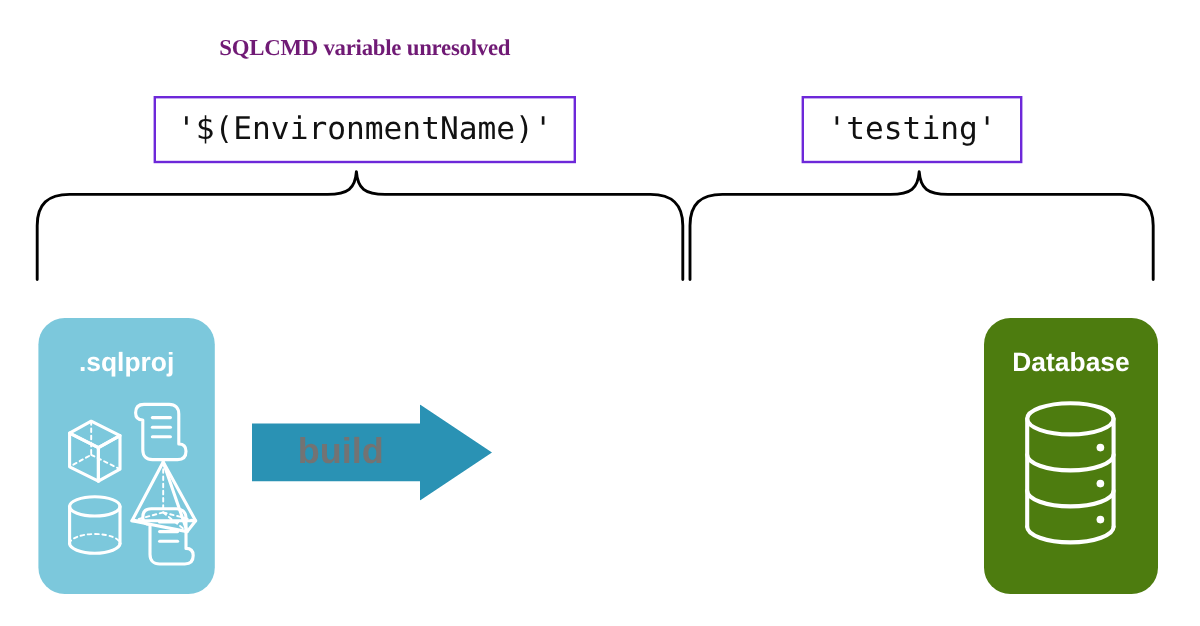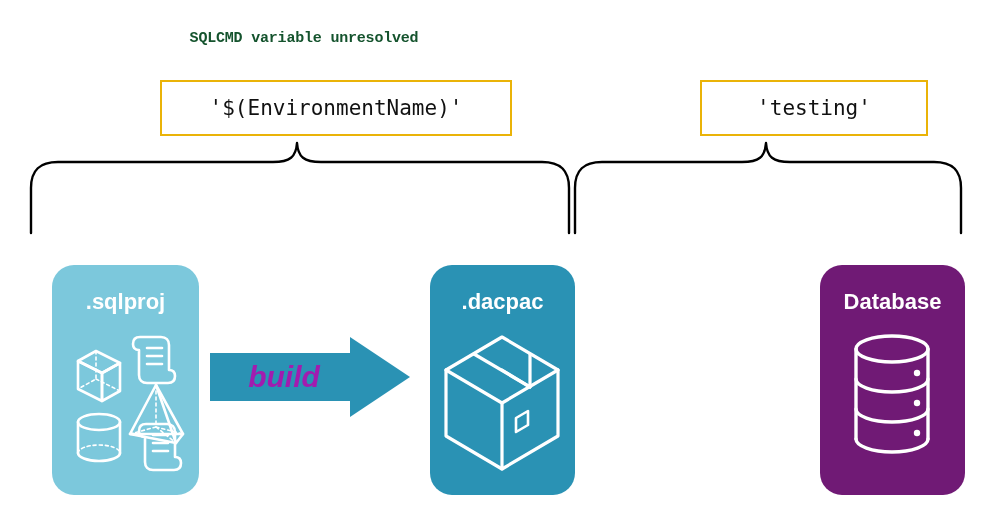--- a/index.html
+++ b/index.html
@@ -19,48 +19,47 @@
     position: absolute;
     inset: 0;
     width: 1000px;
     height: 522px;
   }
 
   
   .heading {
     position: absolute;
     text-align: center;
-    font-family: Liberation Mono, monospace;
+    font-family: Liberation Serif, serif;
     font-weight: bold;
-    font-size: 15px;
+    font-size: 19px;
     letter-spacing: -0.2px;
-    color: #14532d;
+    color: #701a75;
     white-space: nowrap;
     transform: translateX(-50%);
   }
   #heading-left  { left: 304px; top: 30px; }
   #heading-right { left: 766px; top: 30px; }
 
   
   .code-box {
     position: absolute;
-    border: 2px solid #eab308;
+    border: 2px solid #6d28d9;
     background: #ffffff;
     box-sizing: border-box;
     display: flex;
     align-items: center;
     justify-content: center;
     font-family: "DejaVu Sans Mono", "Liberation Mono", monospace;
-    font-size: 21px;
+    font-size: 26px;
     color: #111111;
     white-space: nowrap;
-    margin-left: 32px;
   }
   #code-box-left  { left: 128px; top: 80px; width: 352px; height: 56px; }
-  #code-box-right { left: 668px; top: 80px; width: 228px; height: 56px; }
+  #code-box-right { left: 668px; top: 80px; width: 184px; height: 56px; }
 
   
   .brace-svg {
     position: absolute;
     overflow: visible;
   }
   #brace-left  { left: 28px;  top: 140px; }
   #brace-right { left: 572px; top: 140px; }
 
   
@@ -81,44 +80,43 @@
     color: #ffffff;
     white-space: nowrap;
   }
   .artifact-art {
     position: absolute;
     left: 0;
     right: 0;
     top: 58px;
   }
 
-  #artifact-sqlproj  { left: 52px;  top: 265px; width: 147px; height: 230px; background: #7CC8DC; }
+  #artifact-sqlproj  { left: 32px;  top: 265px; width: 147px; height: 230px; background: #7CC8DC; }
   #artifact-dacpac   { left: 430px; top: 265px; width: 145px; height: 230px; background: #2A92B4; }
-  #artifact-database { left: 820px; top: 265px; width: 145px; height: 230px; background: #701a75; }
+  #artifact-database { left: 820px; top: 265px; width: 145px; height: 230px; background: #4d7c0f; }
 
   
   .arrow {
     position: absolute;
   }
   .arrow-label {
     position: absolute;
     top: 0;
     left: 0;
     width: 148px;
     height: 80px;
     display: flex;
     align-items: center;
     justify-content: center;
     font-family: "Liberation Sans", sans-serif;
     font-weight: bold;
     font-size: 30px;
-    color: #a21caf;
+    color: #737373;
     white-space: nowrap;
     pointer-events: none;
-    font-style: italic;
   }
   #arrow-build  { left: 210px; top: 337px; width: 200px; height: 80px; }
   #arrow-deploy { left: 605px; top: 337px; width: 200px; height: 80px; }
 </style>
 </head>
 <body>
 
 <div class="stage">
 
   <div class="heading" id="heading-left">SQLCMD variable unresolved</div>
@@ -216,39 +214,20 @@
                      C 123 104 120 101 115 101 Z"></path>
             <path d="M 101 112 L 116 112"></path>
             <path d="M 101 120 L 116 120"></path>
             <path d="M 101 128 L 116 128"></path>
           </g>
         </g>
       </svg>
     </div>
   </div>
 
-  <div class="artifact" id="artifact-dacpac">
-    <div class="artifact-label">.dacpac</div>
-    <div class="artifact-art">
-      <svg width="145" height="160" viewBox="0 0 145 160">
-        <g fill="none" stroke="#ffffff" stroke-width="3.2" stroke-linecap="round" stroke-linejoin="round">
-
-          <path d="M 72 14 L 128 47 L 128 113 L 72 146 L 16 113 L 16 47 Z"></path>
-
-          <path d="M 16 47 L 72 80 L 128 47"></path>
-          <path d="M 72 80 L 72 146"></path>
-
-          <path d="M 44 31 L 100 64"></path>
-          <path d="M 72 47 L 100 64 L 100 31"></path>
-
-          <path d="M 86 95 L 98 88 L 98 102 L 86 109 Z" stroke-width="2.6"></path>
-        </g>
-      </svg>
-    </div>
-  </div>
 
   <div class="artifact" id="artifact-database">
     <div class="artifact-label">Database</div>
     <div class="artifact-art">
       <svg width="145" height="160" viewBox="0 0 145 160">
         <g fill="none" stroke="#ffffff" stroke-width="3.4" stroke-linecap="round" stroke-linejoin="round">
           <ellipse cx="72" cy="26" rx="36" ry="13"></ellipse>
           <path d="M 36 26 L 36 116"></path>
           <path d="M 108 26 L 108 116"></path>
           <path d="M 36 116 C 36 123 52 129 72 129 C 92 129 108 123 108 116"></path>

